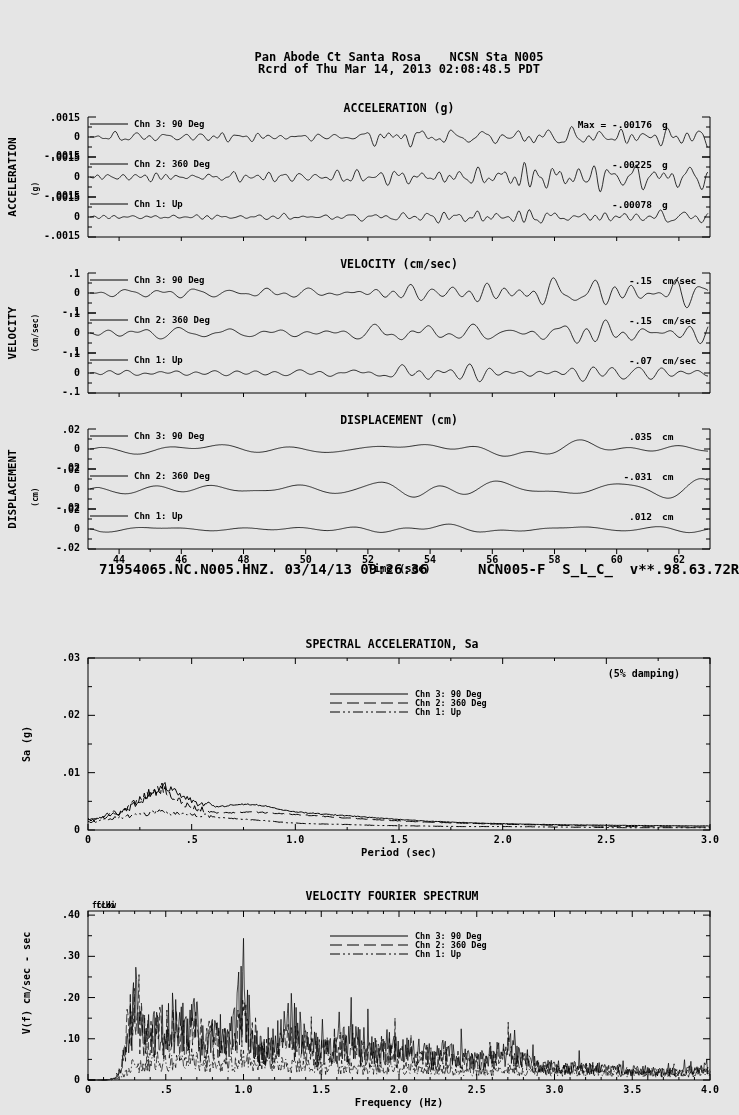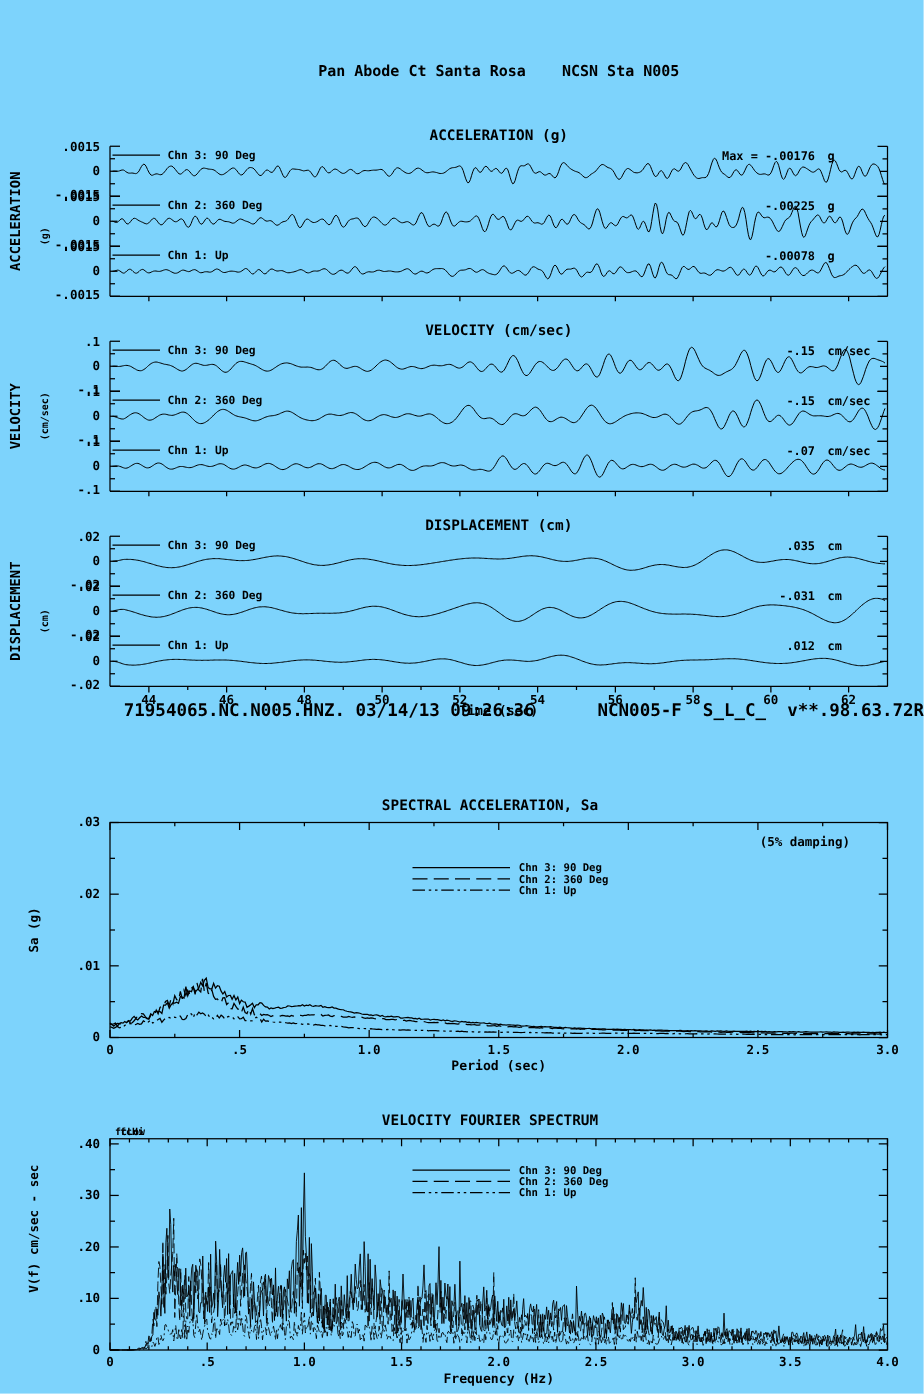--- a/index.html
+++ b/index.html
@@ -1,32 +1,33 @@
 <!DOCTYPE html>
 <html><head>
 <meta charset="utf-8">
 <style>
   html,body{margin:0;padding:0;background:#fff;}
-  .page{position:relative;width:739px;height:1115px;background:#7dd3fc;overflow:hidden;
+  .page{position:relative;width:739px;height:1115px;background:#e5e5e5;overflow:hidden;
         font-family:"DejaVu Sans Mono",monospace;color:#000;}
   .hdr{position:absolute;left:59px;width:680px;text-align:center;white-space:pre;font-weight:bold;}
   .h1{top:50px;font-size:12px;}
   .h2{top:62px;font-size:12px;}
   .h3{top:75px;font-size:9px;}
   .h4{top:84px;font-size:9px;}
   .ftr{position:absolute;top:561px;font-size:14px;white-space:pre;font-weight:bold;}
   .ftr-l{left:99px;}
   .ftr-r{left:478px;}
   svg text{font-family:"DejaVu Sans Mono",monospace;fill:#000;}
 </style>
 </head>
 <body>
 
 <div class="page">
   <div class="hdr h1">Pan Abode Ct Santa Rosa    NCSN Sta N005</div>
+  <div class="hdr h2">Rcrd of Thu Mar 14, 2013 02:08:48.5 PDT</div>
 
   <div id="plot-root">
       <svg width="739" height="1115" style="position: absolute; left: 0px; top: 0px;">
         <text x="399" y="112" font-size="11.5" text-anchor="middle" font-weight="bold">ACCELERATION (g)</text>
         <text x="16" y="177" font-size="11" text-anchor="middle" font-weight="bold" transform="rotate(-90 16 177)">ACCELERATION</text>
         <text x="38" y="189" font-size="8" text-anchor="middle" font-weight="bold" transform="rotate(-90 38 189)">(g)</text>
         <line x1="88" y1="117" x2="88" y2="157" stroke="#000" stroke-width="1"></line>
         <line x1="88" y1="117" x2="96" y2="117" stroke="#000" stroke-width="1"></line>
         <line x1="88" y1="127" x2="92" y2="127" stroke="#000" stroke-width="1"></line>
         <line x1="88" y1="137" x2="94" y2="137" stroke="#000" stroke-width="1"></line>

